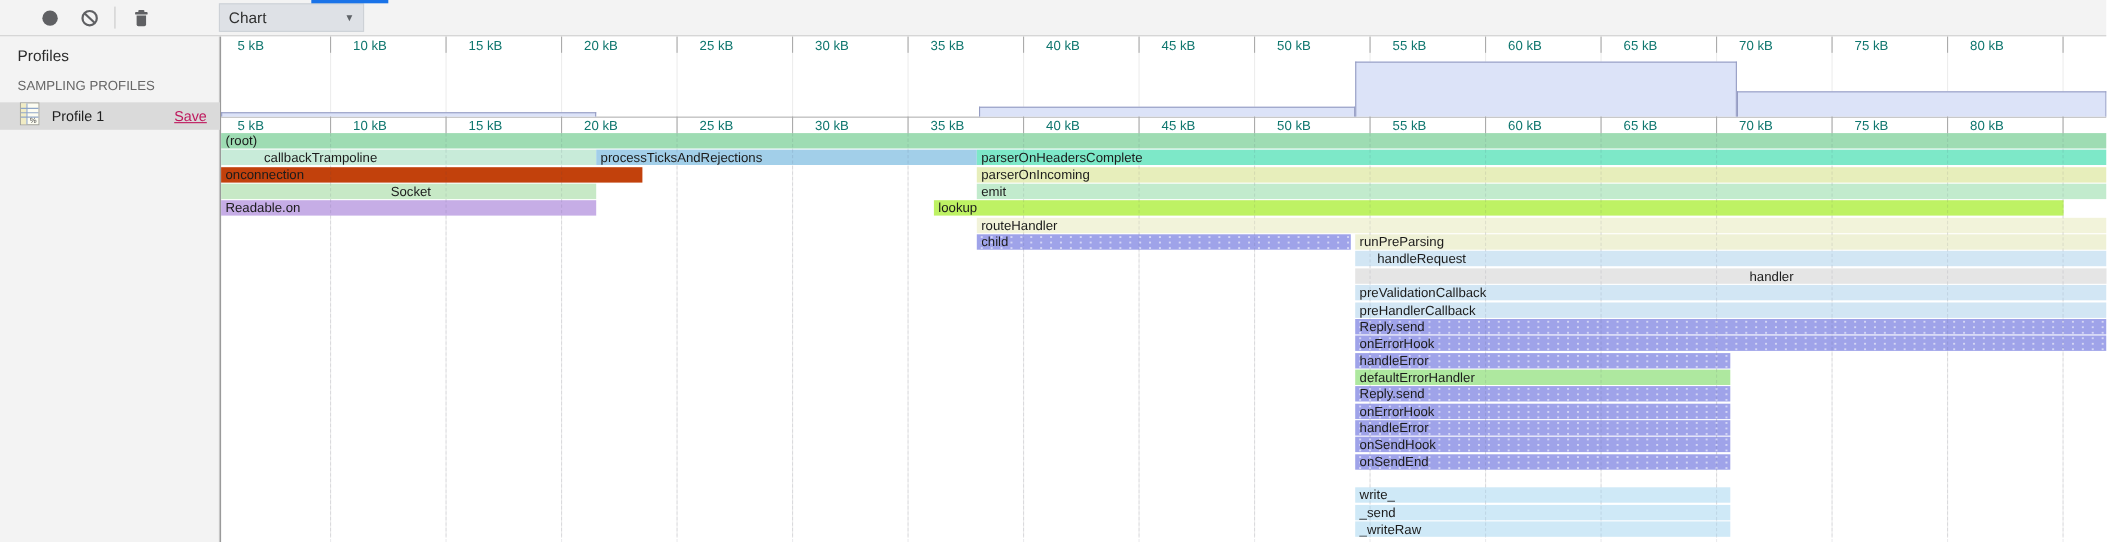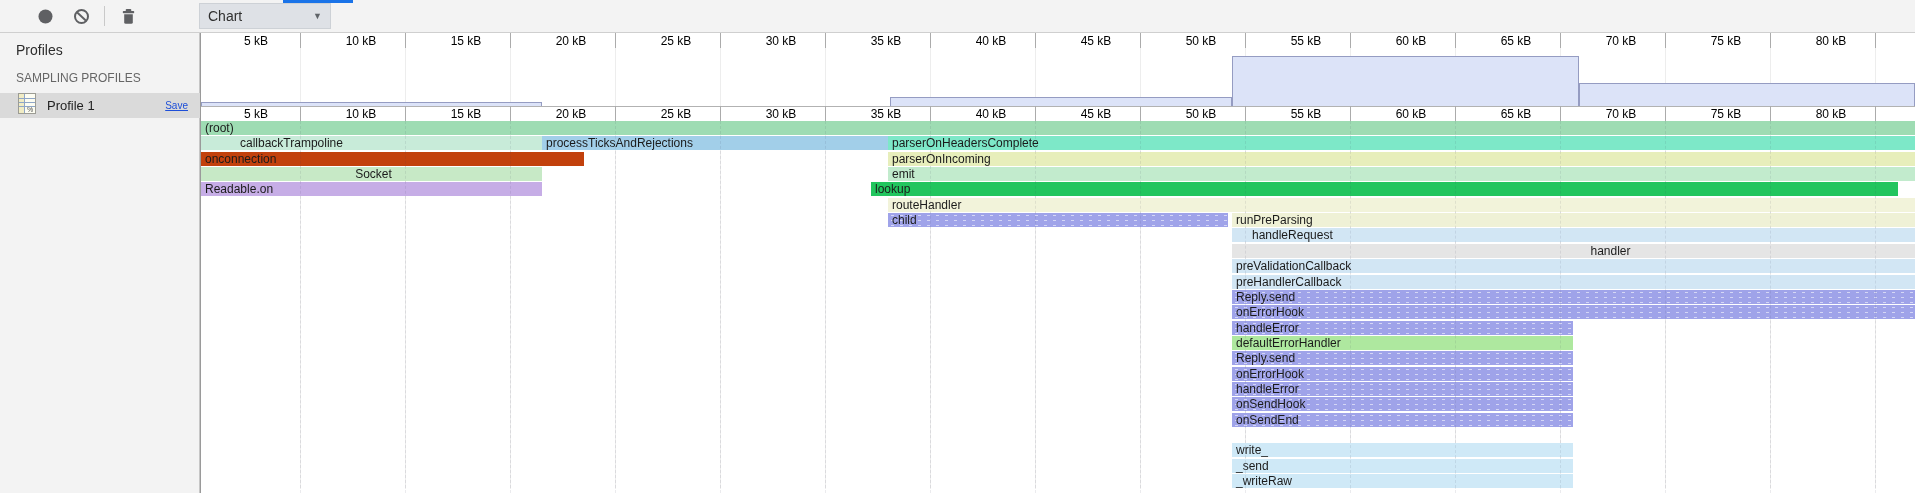--- a/index.html
+++ b/index.html
@@ -19,31 +19,31 @@
 
   
   .sidebar{position:absolute;left:0;top:33px;width:200px;height:460px;background:#f3f3f3;
            border-right:1px solid #c6c6c6;box-sizing:border-box;z-index:10}
   .sb-title{position:absolute;left:16px;top:9px;font-size:14px;color:#2d2d2d}
   .sb-section{position:absolute;left:16px;top:38px;font-size:12px;color:#666}
   .sb-item{position:absolute;left:0;top:60px;width:200px;height:25px;background:#dadada;
            display:flex;align-items:center;padding:0 12px 0 18px;box-sizing:border-box;cursor:pointer}
   .sb-item .p-icon{margin-right:11px;flex:0 0 auto}
   .sb-item .p-label{font-size:13px;color:#1f1f1f}
-  .sb-item .p-save{margin-left:auto;font-size:10px;color:#1d4ed8;text-decoration:underline;cursor:pointer}
+  .sb-item .p-save{margin-left:auto;font-size:13px;color:#be185d;text-decoration:underline;cursor:pointer}
 
   
   .pane{position:absolute;left:200px;top:33px;width:1715px;height:460px;background:#fff;
         border-left:1px solid #9a9a9a;box-sizing:border-box}
   .gridline{position:absolute;top:0;bottom:4px;width:1px;background:#ededed;z-index:0}
   .ruler{position:absolute;left:0;width:100%;height:15px;z-index:2}
   .ruler-top{top:0}
   .ruler-bottom{top:73px}
   .tick{position:absolute;top:0;width:1px;height:15px;background:#ababab}
-  .tick-label{position:absolute;top:1px;width:80px;text-align:center;font-size:12px;color:#000000}
+  .tick-label{position:absolute;top:1px;width:80px;text-align:left;font-size:12px;color:#0f766e}
   .overview{position:absolute;left:0;top:15px;width:100%;height:58px;border-bottom:1px solid #b2b2b2;
             box-sizing:content-box;z-index:1;cursor:ew-resize}
   .ov-step{position:absolute;bottom:0;background:#dce3f8;border:1px solid #959cc2;border-bottom:none;
            box-sizing:border-box}
   .rows{position:absolute;left:0;top:88px;width:100%;height:372px;z-index:1}
   .dash{position:absolute;top:0;bottom:0;width:0;border-left:1px dashed rgba(60,60,90,.10);z-index:4}
   .bar{position:absolute;height:14px;line-height:14px;font-size:12px;color:#1b1b1b;
        padding-left:4px;box-sizing:border-box;white-space:nowrap;overflow:hidden;z-index:2;cursor:pointer}
   .bar.dots{background-image:radial-gradient(rgba(255,255,255,.55) 1px,transparent 1.3px);
             background-size:9px 5px}
@@ -210,21 +210,21 @@
       <div class="dash" style="left: 1674px;"></div>
       <div class="bar" style="left: 0px; top: 0px; width: 1714px; background-color: rgb(158, 220, 179);">(root)</div>
       <div class="bar" style="left: 0px; top: 15px; width: 341px; background-color: rgb(200, 235, 217); padding-left: 39px;">callbackTrampoline</div>
       <div class="bar" style="left: 341px; top: 15px; width: 346px; background-color: rgb(162, 207, 233);">processTicksAndRejections</div>
       <div class="bar" style="left: 687px; top: 15px; width: 1027px; background-color: rgb(125, 232, 200);">parserOnHeadersComplete</div>
       <div class="bar" style="left: 0px; top: 31px; width: 383px; background-color: #c2410c;">onconnection</div>
       <div class="bar" style="left: 687px; top: 31px; width: 1027px; background-color: rgb(231, 238, 187);">parserOnIncoming</div>
       <div class="bar" style="left: 0px; top: 46px; width: 341px; background-color: rgb(199, 233, 198); text-align: center;">Socket</div>
       <div class="bar" style="left: 687px; top: 46px; width: 1027px; background-color: rgb(194, 235, 205);">emit</div>
       <div class="bar" style="left: 0px; top: 61px; width: 341px; background-color: rgb(198, 173, 230);">Readable.on</div>
-      <div class="bar" style="left: 670px; top: 61px; width: 1027px; background-color: #22c55e;">lookup</div>
+      <div class="bar" style="left: 648px; top: 61px; width: 1027px; background-color: #bef264;">lookup</div>
       <div class="bar" style="left: 687px; top: 77px; width: 1027px; background-color: rgb(242, 243, 218);">routeHandler</div>
       <div class="bar dots" style="left: 687px; top: 92px; width: 340px; background-color: rgb(159, 163, 233);">child</div>
       <div class="bar" style="left: 1031px; top: 92px; width: 683px; background-color: rgb(239, 241, 214);">runPreParsing</div>
       <div class="bar" style="left: 1031px; top: 107px; width: 683px; background-color: rgb(210, 230, 244); padding-left: 20px;">handleRequest</div>
       <div class="bar" style="left: 1031px; top: 123px; width: 753px; background-color: #e5e5e5; text-align: center;">handler</div>
       <div class="bar" style="left: 1031px; top: 138px; width: 683px; background-color: rgb(210, 230, 244);">preValidationCallback</div>
       <div class="bar" style="left: 1031px; top: 154px; width: 683px; background-color: rgb(210, 230, 244);">preHandlerCallback</div>
       <div class="bar dots" style="left: 1031px; top: 169px; width: 683px; background-color: rgb(159, 163, 233);">Reply.send</div>
       <div class="bar dots" style="left: 1031px; top: 184px; width: 683px; background-color: rgb(159, 163, 233);">onErrorHook</div>
       <div class="bar dots" style="left: 1031px; top: 200px; width: 341px; background-color: rgb(159, 163, 233);">handleError</div>

